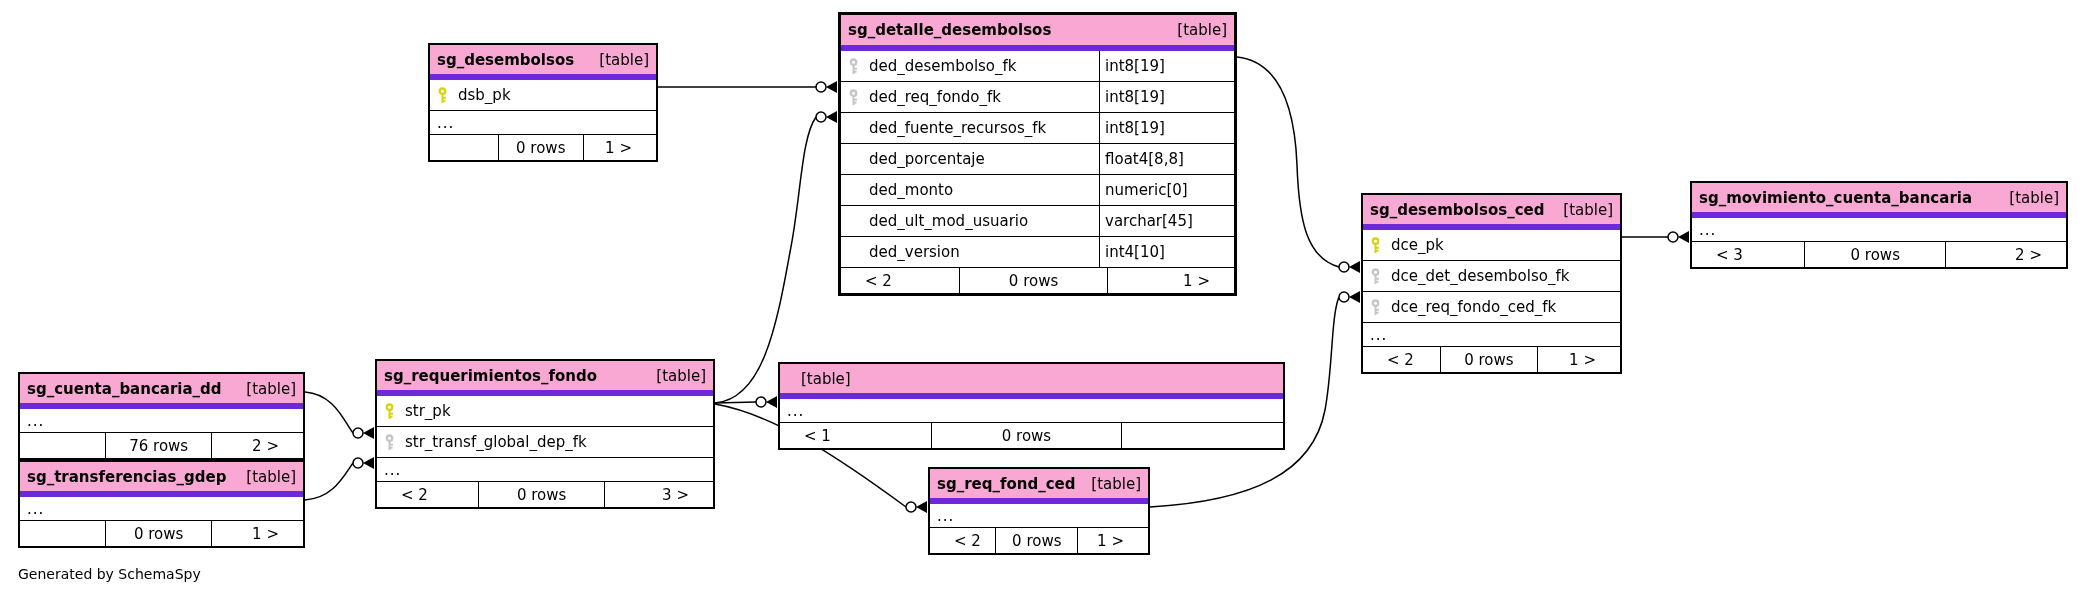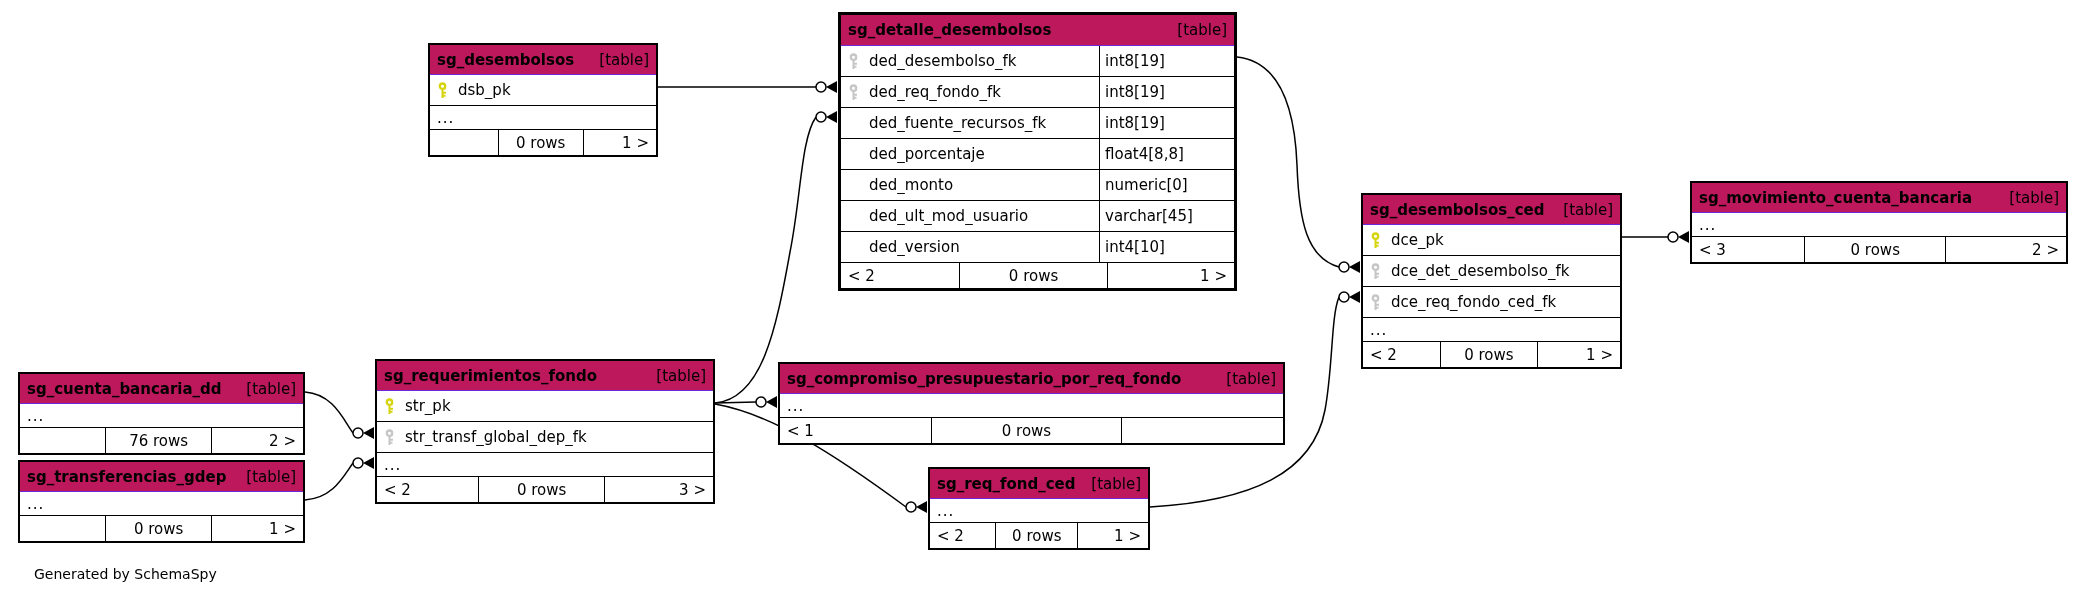--- a/index.html
+++ b/index.html
@@ -5,37 +5,37 @@
   html,body{margin:0;padding:0;background:#ffffff;}
   .canvas{
     position:relative;width:2084px;height:599px;background:#ffffff;
     font-family:"DejaVu Sans","Liberation Sans",sans-serif;color:#000;
     overflow:hidden;
   }
   svg.wires{position:absolute;left:0;top:0;z-index:1;}
   .tbl{position:absolute;background:#fff;border:2px solid #000;z-index:2;box-sizing:border-box;}
   .tbl.focal{border-width:3px;}
   .tbl-h{display:flex;justify-content:space-between;align-items:center;height:29px;
-    background:#be185d;border-bottom:1px solid #6d28d9;padding:0 7px;}
+    background:#f9a8d4;border-bottom:6px solid #6d28d9;padding:0 7px;}
   .focal .tbl-h{height:30px;}
   .tbl-name{font-weight:bold;font-size:15px;white-space:nowrap;}
   .tbl-tag{font-size:15px;margin-left:14px;white-space:nowrap;}
   .row{display:flex;align-items:center;height:30px;border-bottom:1px solid #000;font-size:15px;}
   .keyslot{width:21px;padding-left:7px;display:flex;align-items:center;flex:none;}
   .cname{flex:1;white-space:nowrap;overflow:hidden;}
   .typecell{border-left:1px solid #000;width:129px;flex:none;align-self:stretch;
     display:flex;align-items:center;padding-left:5px;white-space:nowrap;}
   .ell{height:23px;display:flex;align-items:center;padding-left:7px;
     border-bottom:1px solid #000;font-size:15px;letter-spacing:1px;}
   .tfoot{display:flex;height:25px;font-size:15px;align-items:stretch;}
-  .fcell{display:flex;align-items:center;box-sizing:border-box;padding:0 7px;white-space:nowrap;}
+  .fcell{display:flex;align-items:center;box-sizing:border-box;padding:0 24px;white-space:nowrap;}
   .fcell.l{width:30%;}
   .fcell.c{width:38%;justify-content:center;border-left:1px solid #000;border-right:1px solid #000;}
   .fcell.r{width:32%;justify-content:flex-end;}
-  .gen-note{position:absolute;left:18px;top:566px;font-size:14px;z-index:2;margin-left:16px;}
+  .gen-note{position:absolute;left:18px;top:566px;font-size:14px;z-index:2;}
   .kicon{display:block;}
 </style>
 </head>
 <body>
 
 <div class="canvas">
 
   <svg class="wires" id="wires" width="2084" height="599" viewBox="0 0 2084 599">
       <g>
         <path d="M658,87 L816,87" fill="none" stroke="#000000" stroke-width="1.5"></path>
@@ -268,21 +268,20 @@
     <div class="ell">...</div>
     <div class="tfoot">
       <span class="fcell l">&lt; 2</span>
       <span class="fcell c">0 rows</span>
       <span class="fcell r">3 &gt;</span>
     </div>
   </div>
 
   <div class="tbl" style="left:778px;top:362px;width:507px;">
     <div class="tbl-h">
-      <span class="tbl-name">sg_compromiso_presupuestario_por_req_fondo</span>
       <span class="tbl-tag">[table]</span>
     </div>
     <div class="ell">...</div>
     <div class="tfoot">
       <span class="fcell l">&lt; 1</span>
       <span class="fcell c">0 rows</span>
       <span class="fcell r"></span>
     </div>
   </div>
 

